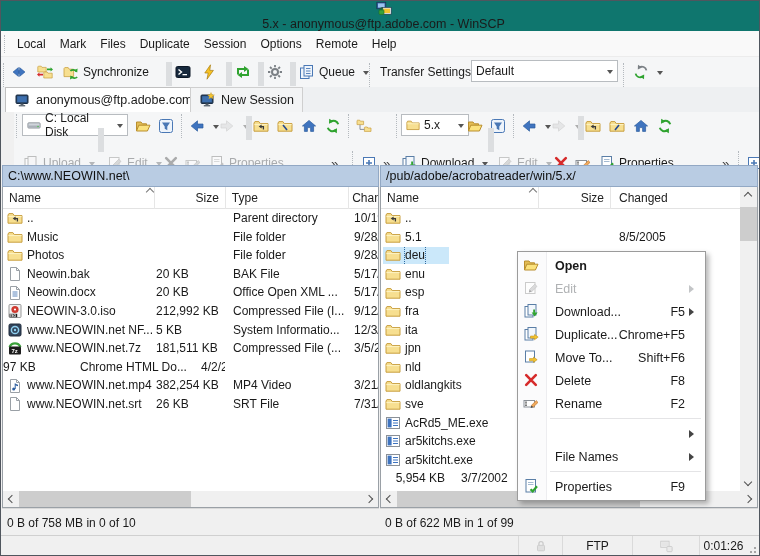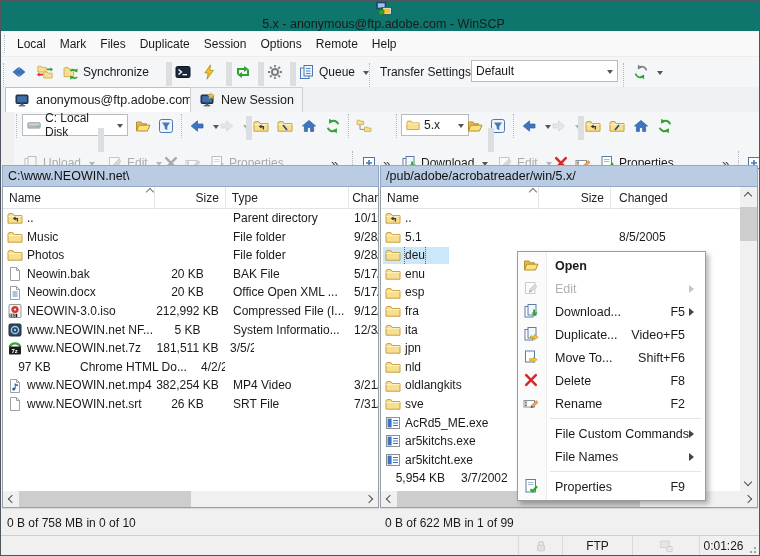--- a/index.html
+++ b/index.html
@@ -58,21 +58,21 @@
   .caret{position:absolute;top:1px;width:8px;height:5px;}
   .caret:before{content:"";position:absolute;left:1px;top:1px;width:5px;height:5px;border-left:1px solid #777;border-top:1px solid #777;transform:rotate(45deg);}
   .rows{position:absolute;left:0;top:22px;right:0;bottom:16px;overflow:hidden;}
   .frow{display:flex;height:18.6px;line-height:18.6px;white-space:nowrap;align-items:center;}
   .cell{overflow:hidden;white-space:nowrap;flex:none;}
   .selwrap{display:inline-flex;align-items:center;gap:4px;height:17px;padding:0 2px;}
   .sel .selwrap{background:#cbe8fa;padding-right:24px;}
   .sel .fname{outline:1px dotted #2f6aa0;}
   
   .pL .c-name{width:153px;padding-left:2px;display:flex;align-items:center;}
-  .pL .c-size{width:71px;text-align:center;padding-right:8px;}
+  .pL .c-size{width:71px;text-align:left;padding-right:8px;}
   .pL .c-type{width:124px;padding-left:6px;}
   .pL .c-chg{width:27px;padding-left:3px;}
   
   .pR .c-name{width:158px;padding-left:2px;display:flex;align-items:center;}
   .pR .c-size{width:72px;text-align:right;padding-right:8px;}
   .pR .c-chg{width:120px;padding-left:8px;}
 
   
   .hscroll{position:absolute;left:0;right:0;bottom:0;height:16px;background:#f0f0f0;display:flex;align-items:center;}
   .sbtn{width:16px;height:16px;display:flex;align-items:center;justify-content:center;flex:none;}
@@ -735,20 +735,21 @@
           <div class="frow">
             <span class="cell c-name">
               <span class="selwrap">
                 <svg class="i16">
                   <use href="#sym-7z"></use>
                 </svg>
                 <span class="fname">www.NEOWIN.net.7z</span>
               </span>
             </span>
             <span class="cell c-size">181,511 KB</span>
+            <span class="cell c-type">Compressed File (...</span>
             <span class="cell c-chg">3/5/2</span>
           </div>
           <div class="frow">
             <span class="cell c-size">97 KB</span>
             <span class="cell c-type">Chrome HTML Do...</span>
             <span class="cell c-chg">4/2/2</span>
           </div>
           <div class="frow">
             <span class="cell c-name">
               <span class="selwrap">
@@ -1021,21 +1022,21 @@
         </svg>
         <span class="mlabel">Download...</span>
         <span class="mshort">F5</span>
         <span class="marrow"></span>
       </div>
       <div class="mrow">
         <svg class="i16 mic">
           <use href="#sym-duplicate"></use>
         </svg>
         <span class="mlabel">Duplicate...</span>
-        <span class="mshort">Video+F5</span>
+        <span class="mshort">Chrome+F5</span>
       </div>
       <div class="mrow">
         <svg class="i16 mic">
           <use href="#sym-move"></use>
         </svg>
         <span class="mlabel">Move To...</span>
         <span class="mshort">Shift+F6</span>
       </div>
       <div class="mrow">
         <svg class="i16 mic">
@@ -1046,21 +1047,20 @@
       </div>
       <div class="mrow">
         <svg class="i16 mic">
           <use href="#sym-rename"></use>
         </svg>
         <span class="mlabel">Rename</span>
         <span class="mshort">F2</span>
       </div>
       <div class="msep"></div>
       <div class="mrow">
-        <span class="mlabel">File Custom Commands</span>
         <span class="marrow"></span>
       </div>
       <div class="mrow">
         <span class="mlabel">File Names</span>
         <span class="marrow"></span>
       </div>
       <div class="msep"></div>
       <div class="mrow">
         <svg class="i16 mic">
           <use href="#sym-properties"></use>

